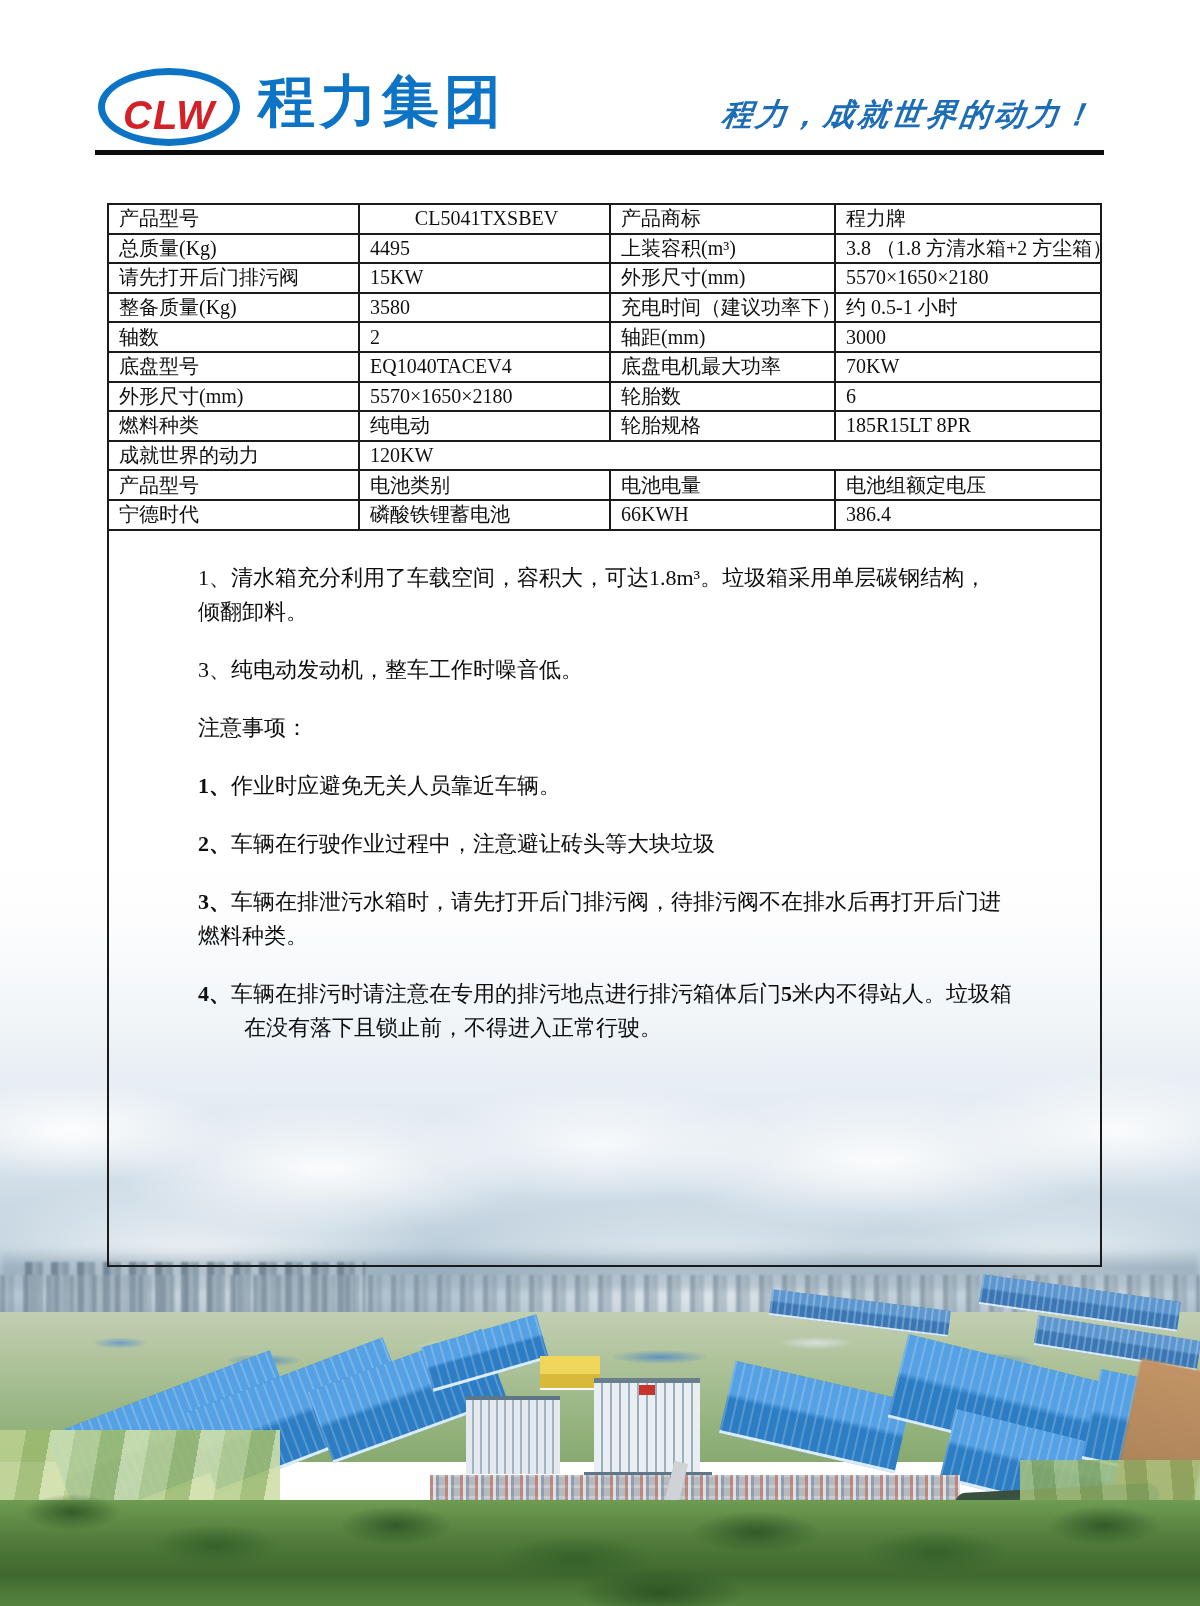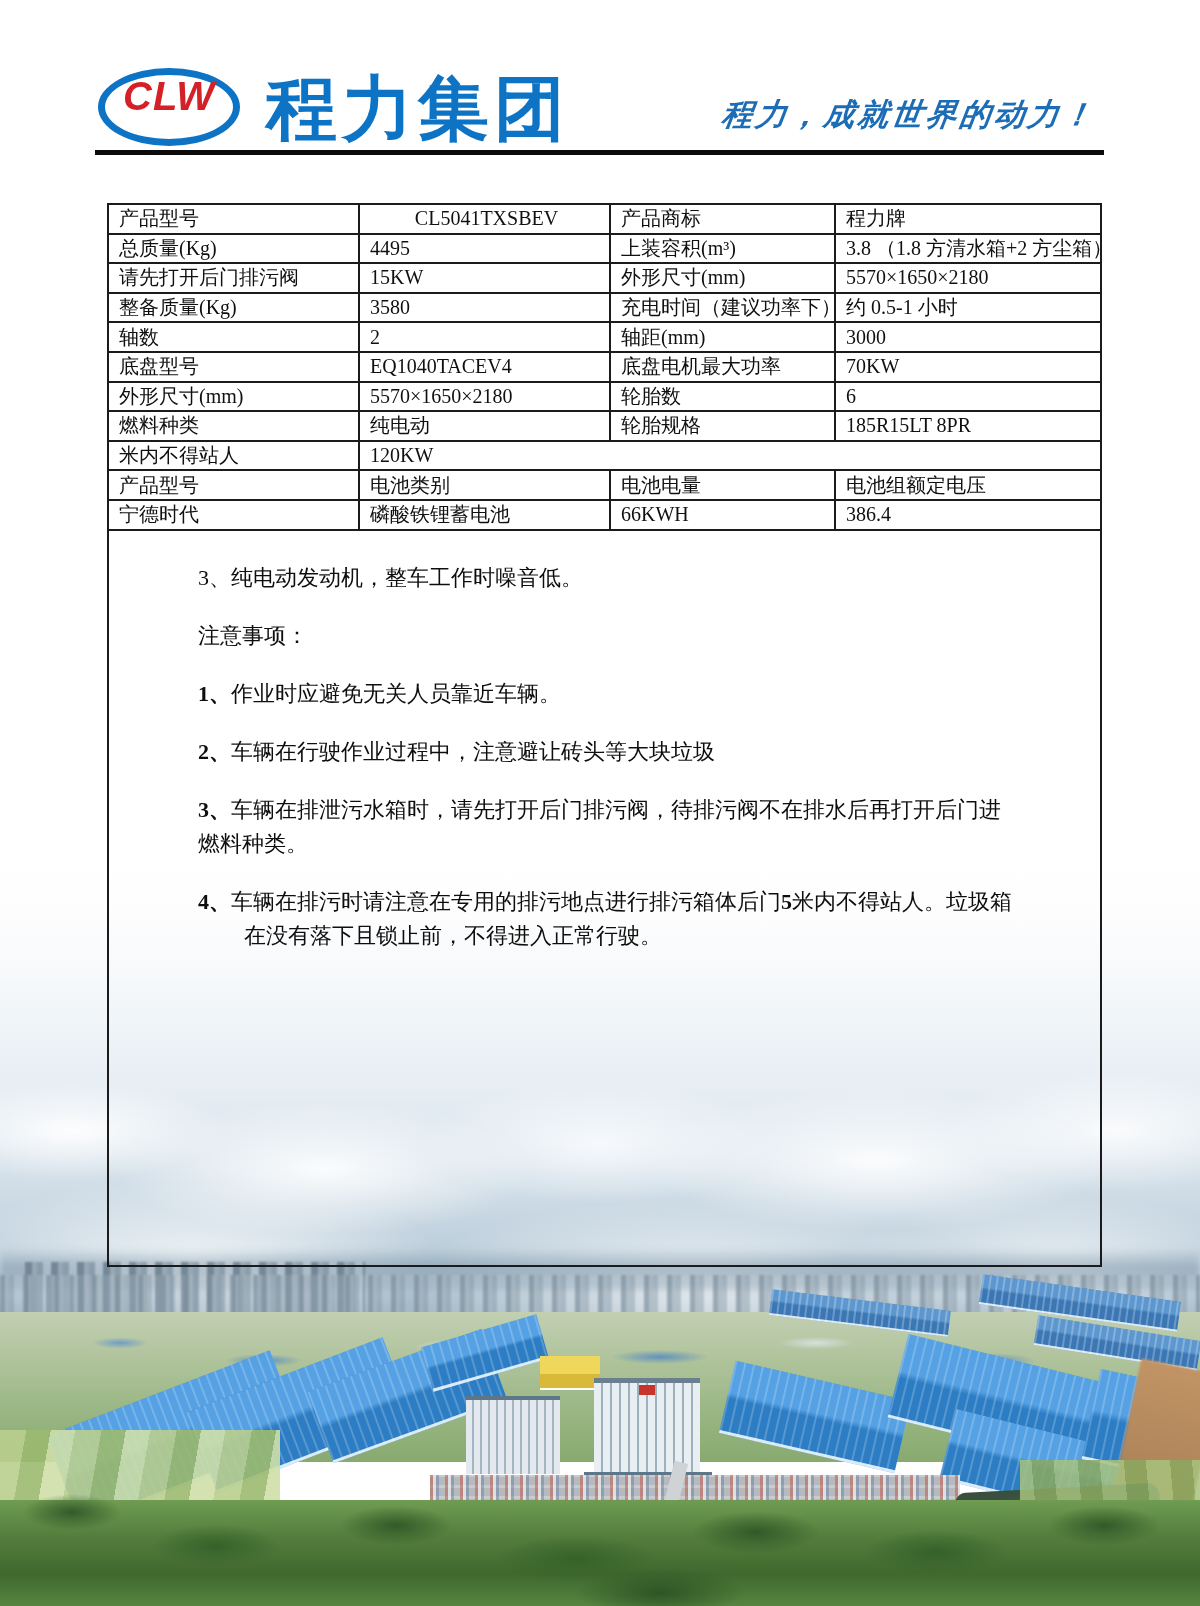--- a/index.html
+++ b/index.html
@@ -2,25 +2,25 @@
 <html><head>
 <meta charset="utf-8">
 <style>
   html,body{margin:0;padding:0;background:#ffffff;}
   .page{position:relative;width:1200px;height:1606px;margin:0 auto;background:#ffffff;overflow:hidden;
         font-family:"Liberation Serif","DejaVu Serif",serif;color:#111;}
 
   
   .hdr{position:absolute;left:0;top:0;width:1200px;height:170px;z-index:4;}
   .logo-ellipse{position:absolute;left:98px;top:68px;width:142px;height:78px;border:7px solid #0d73c4;
-        border-radius:50%;box-sizing:border-box;display:flex;align-items:flex-start;justify-content:center;background:#fff;}
+        border-radius:50%;box-sizing:border-box;display:flex;align-items:flex-end;justify-content:center;background:#fff;}
   .logo-ellipse span{font-family:"Liberation Sans","DejaVu Sans",sans-serif;font-weight:bold;font-style:italic;
         font-size:40px;color:#d42127;letter-spacing:1px;transform:translateY(-1px);}
-  .company{position:absolute;left:258px;top:62px;margin:8px;font-family:"Liberation Sans","DejaVu Sans",sans-serif;
-        font-weight:bold;font-size:71px;line-height:78px;color:#0d73c4;letter-spacing:5px;}
+  .company{position:absolute;left:258px;top:62px;margin:0;font-family:"Liberation Sans","DejaVu Sans",sans-serif;
+        font-weight:bold;font-size:57px;line-height:78px;color:#0d73c4;letter-spacing:5px;}
   .slogan{position:absolute;right:104px;top:94px;font-weight:bold;font-style:italic;font-size:31px;
         color:#1d6cb6;letter-spacing:3px;transform:skewX(-8deg);}
   .hdr-rule{position:absolute;left:95px;top:150px;width:1009px;height:5px;background:#0b0b0b;}
 
   
   .content-box{position:absolute;left:107px;top:203px;width:995px;height:1064px;border:2px solid #1b1b1b;
         box-sizing:border-box;z-index:3;background:transparent;}
   table.spec{width:100%;border-collapse:collapse;border-style:hidden;table-layout:fixed;}
   .spec-wrap{border-bottom:2px solid #1b1b1b;}
   table.spec td{border:2px solid #1b1b1b;height:27.6px;font-size:20px;line-height:1.05;
@@ -213,40 +213,44 @@
           <td>轮胎数</td>
           <td>6</td>
         </tr>
         <tr>
           <td>燃料种类</td>
           <td>纯电动</td>
           <td>轮胎规格</td>
           <td>185R15LT 8PR</td>
         </tr>
         <tr>
-          <td>米内不得站人</td>
+          <td>成就世界的动力</td>
           <td colspan="3">120KW</td>
         </tr>
         <tr>
           <td>产品型号</td>
           <td>电池类别</td>
           <td>电池电量</td>
           <td>电池组额定电压</td>
         </tr>
         <tr>
           <td>宁德时代</td>
           <td>磷酸铁锂蓄电池</td>
           <td>66KWH</td>
           <td>386.4</td>
         </tr>
       </tbody>
         </table>
     </div>
 
     <div class="text-area">
+      <p>
+        <span>1、清水箱充分利用了车载空间，容积大，可达1.8m³。垃圾箱采用单层碳钢结构，</span><br>
+        <span>倾翻卸料。</span>
+      </p>
       <p>3、纯电动发动机，整车工作时噪音低。</p>
 
       <p>注意事项：</p>
 
       <p>
         <span class="bnum">1、</span><span>作业时应避免无关人员靠近车辆。</span>
       </p>
       <p>
         <span class="bnum">2、</span><span>车辆在行驶作业过程中，注意避让砖头等大块垃圾</span>
       </p>

